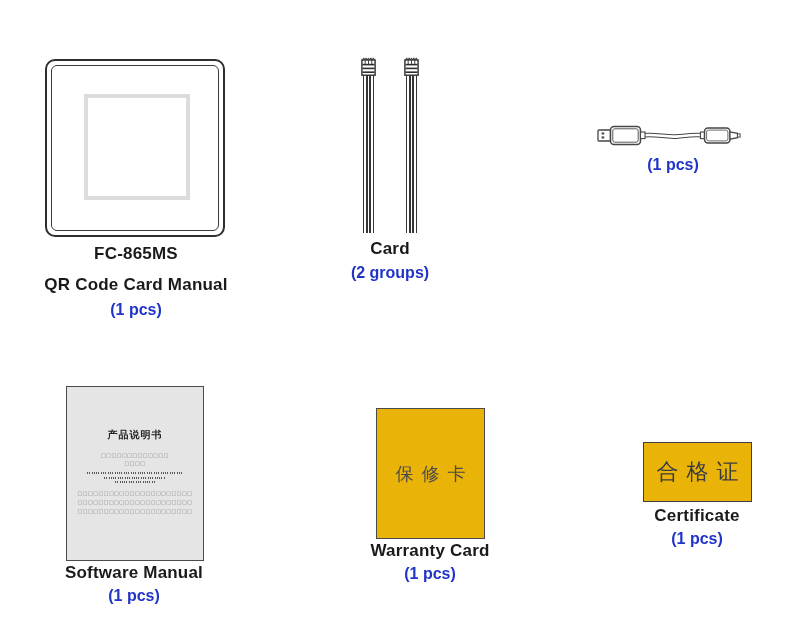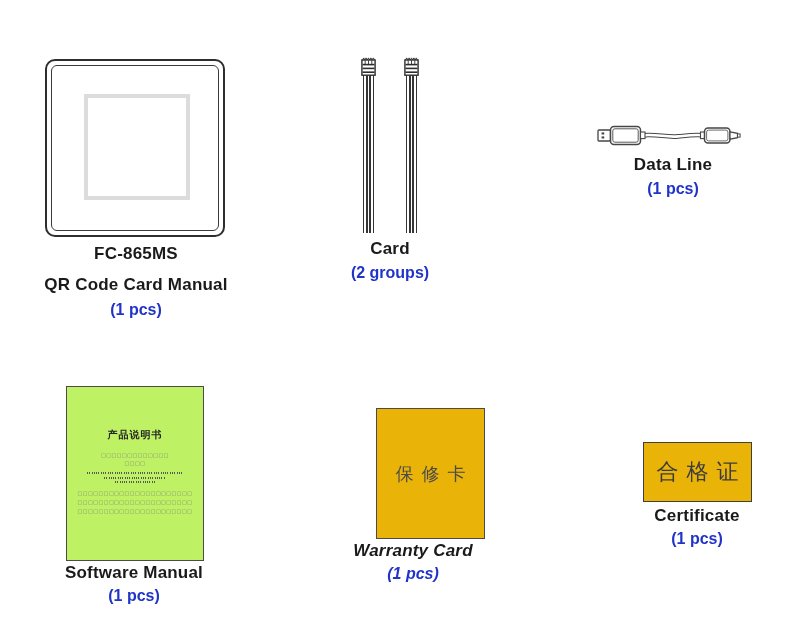--- a/index.html
+++ b/index.html
@@ -15,21 +15,21 @@
   
   .qr-device{left:45px;top:59px;width:180px;height:178px;}
   .qr-outer{position:absolute;inset:0;border:2px solid #2e2e2e;border-radius:10px;background:#fff;}
   .qr-inner{position:absolute;left:4px;top:4px;right:4px;bottom:4px;border:1.5px solid #3a3a3a;border-radius:6px;}
   .qr-frame{position:absolute;left:37px;top:33px;width:98px;height:98px;border:4px solid #dcdcdc;}
   
   .wire{position:absolute;width:15px;height:176px;}
   .wire-ribbon{position:absolute;left:2px;top:18px;width:11px;height:158px;
     background:repeating-linear-gradient(90deg,#353535 0 1.4px,transparent 1.4px 3.2px);}
   
-  .manual-page{left:66px;top:386px;width:136px;height:173px;border:1.5px solid #4b4b4b;background:#bef264;
+  .manual-page{left:66px;top:386px;width:136px;height:173px;border:1.5px solid #4b4b4b;background:#e5e5e5;
     display:flex;flex-direction:column;align-items:center;}
   .manual-title{margin-top:42px;font-size:10px;font-weight:bold;color:#242424;letter-spacing:1px;line-height:11px;font-family:"DejaVu Sans",sans-serif;}
   .ph-row{font-size:5px;line-height:6px;color:#7d7d7d;letter-spacing:.5px;white-space:nowrap;font-family:"DejaVu Sans",sans-serif;}
   .ph-r1{margin-top:12px;}
   .ph-r2{margin-top:2px;}
   .dot-row{height:2px;background:repeating-linear-gradient(90deg,#5a5a5a 0 1px,transparent 1px 2.3px);}
   .dot-1{margin-top:6px;width:96px;}
   .dot-2{margin-top:3px;width:62px;}
   .dot-3{margin-top:2px;width:40px;}
   .ph-f1{margin-top:7px;}
@@ -109,21 +109,20 @@
       <rect x="104.5" y="13" width="4.2" height="6.6" fill="#ffffff" stroke="#464646" stroke-width="1.1"></rect>
 
       <rect x="108.5" y="9" width="25.5" height="15" rx="3.5" fill="#ffffff" stroke="#464646" stroke-width="1.5"></rect>
       <rect x="110.6" y="11.1" width="21.3" height="10.8" rx="2" fill="none" stroke="#464646" stroke-width="0.8"></rect>
 
       <path d="M134 12.8 L141.5 14.3 L141.5 18.7 L134 20.2 Z" fill="#ffffff" stroke="#464646" stroke-width="1.2"></path>
       <rect x="141.5" y="14.9" width="2.6" height="3.2" fill="#ffffff" stroke="#464646" stroke-width="1"></rect>
     </svg>
   </div>
   <div class="label-block" style="left:593px;top:154px;width:160px;">
-    <div class="item-name" style="margin-bottom:3px;">Data Line</div>
     <div class="item-count">(1 pcs)</div>
   </div>
 
   <div class="abs manual-page">
     <div class="manual-title">产品说明书</div>
     <div class="ph-row ph-r1">□□□□□□□□□□□□□</div>
     <div class="ph-row ph-r2">□□□□</div>
     <div class="dot-row dot-1"></div>
     <div class="dot-row dot-2"></div>
     <div class="dot-row dot-3"></div>
@@ -132,21 +131,21 @@
     <div class="ph-row ph-f3">□□□□□□□□□□□□□□□□□□□□□□</div>
   </div>
   <div class="label-block" style="left:34px;top:562px;width:200px;">
     <div class="item-name" style="margin-bottom:2px;">Software Manual</div>
     <div class="item-count">(1 pcs)</div>
   </div>
 
   <div class="abs cjk-card warranty-card">
     <span class="cjk-text">保修卡</span>
   </div>
-  <div class="label-block" style="left:332px;top:540px;width:162px;font-style:italic;">
+  <div class="label-block" style="left:349px;top:540px;width:162px;">
     <div class="item-name" style="margin-bottom:2px;">Warranty Card</div>
     <div class="item-count">(1 pcs)</div>
   </div>
 
   <div class="abs cjk-card cert-card">
     <span class="cjk-text">合格证</span>
   </div>
   <div class="label-block" style="left:617px;top:505px;width:160px;">
     <div class="item-name" style="margin-bottom:2px;">Certificate</div>
     <div class="item-count">(1 pcs)</div>

